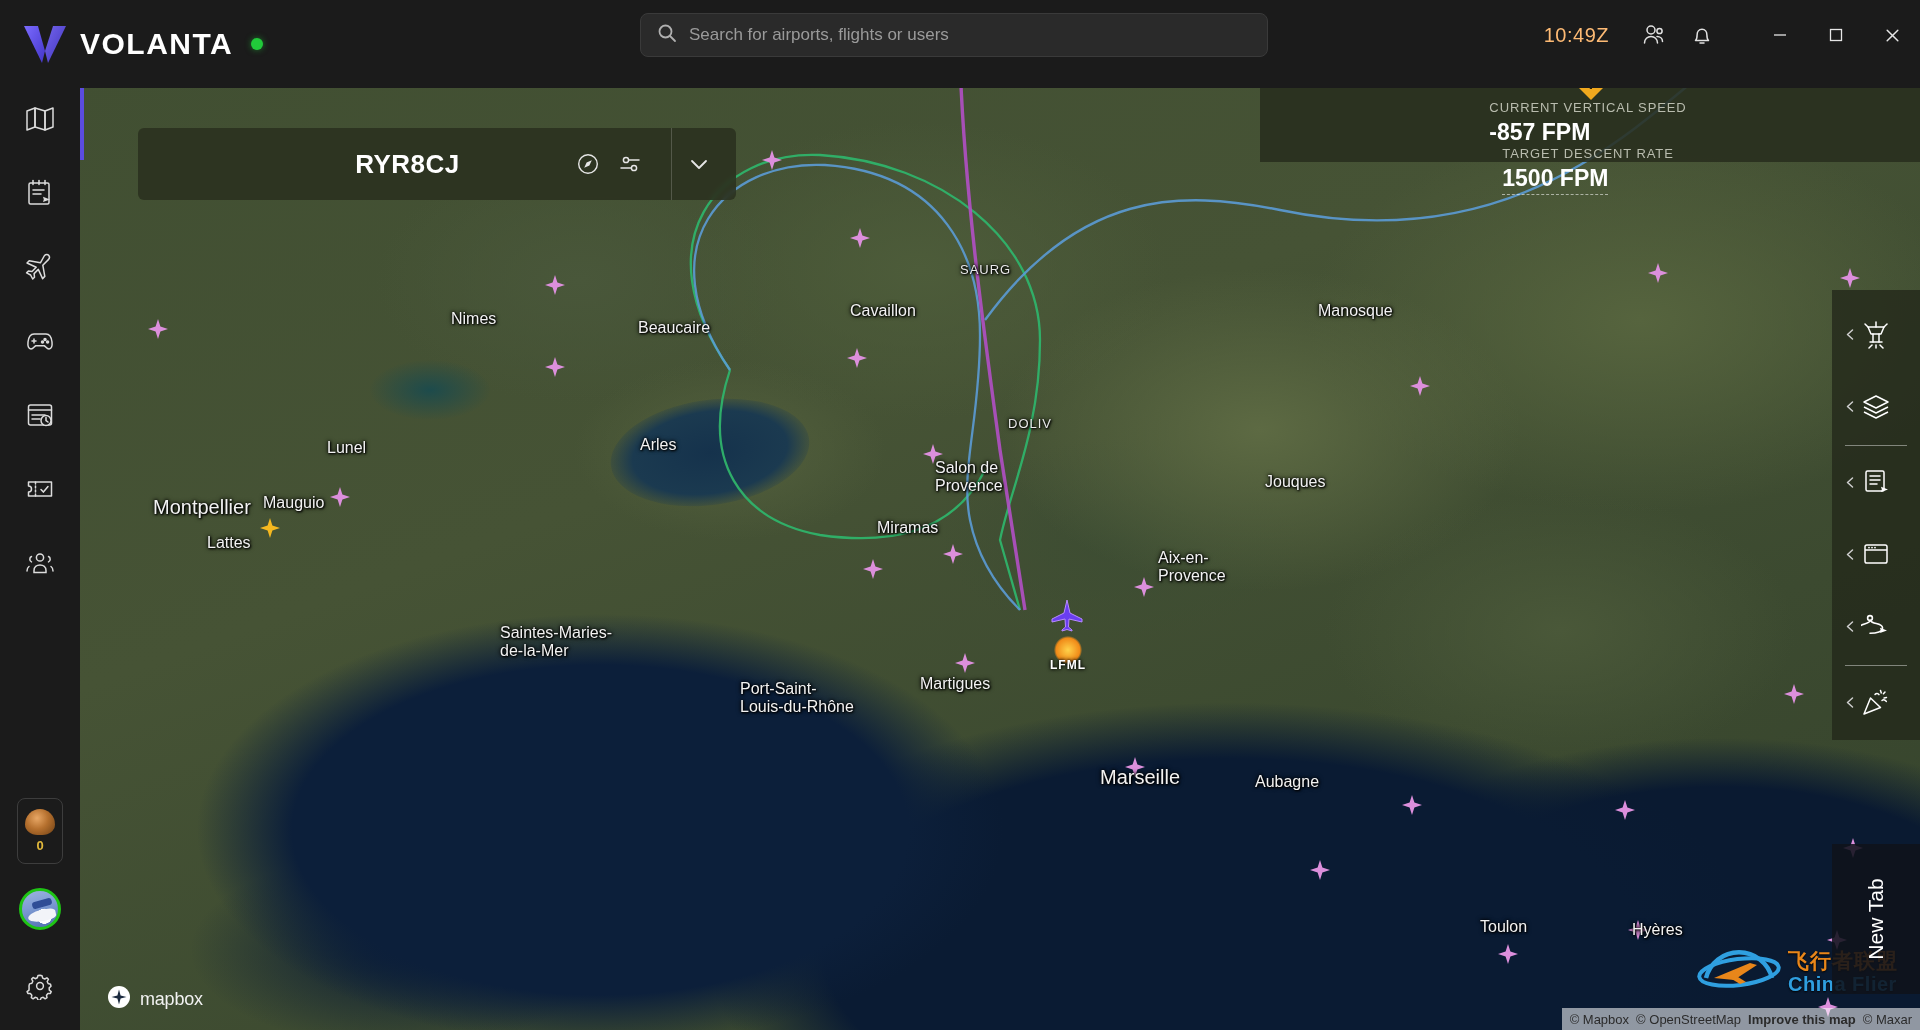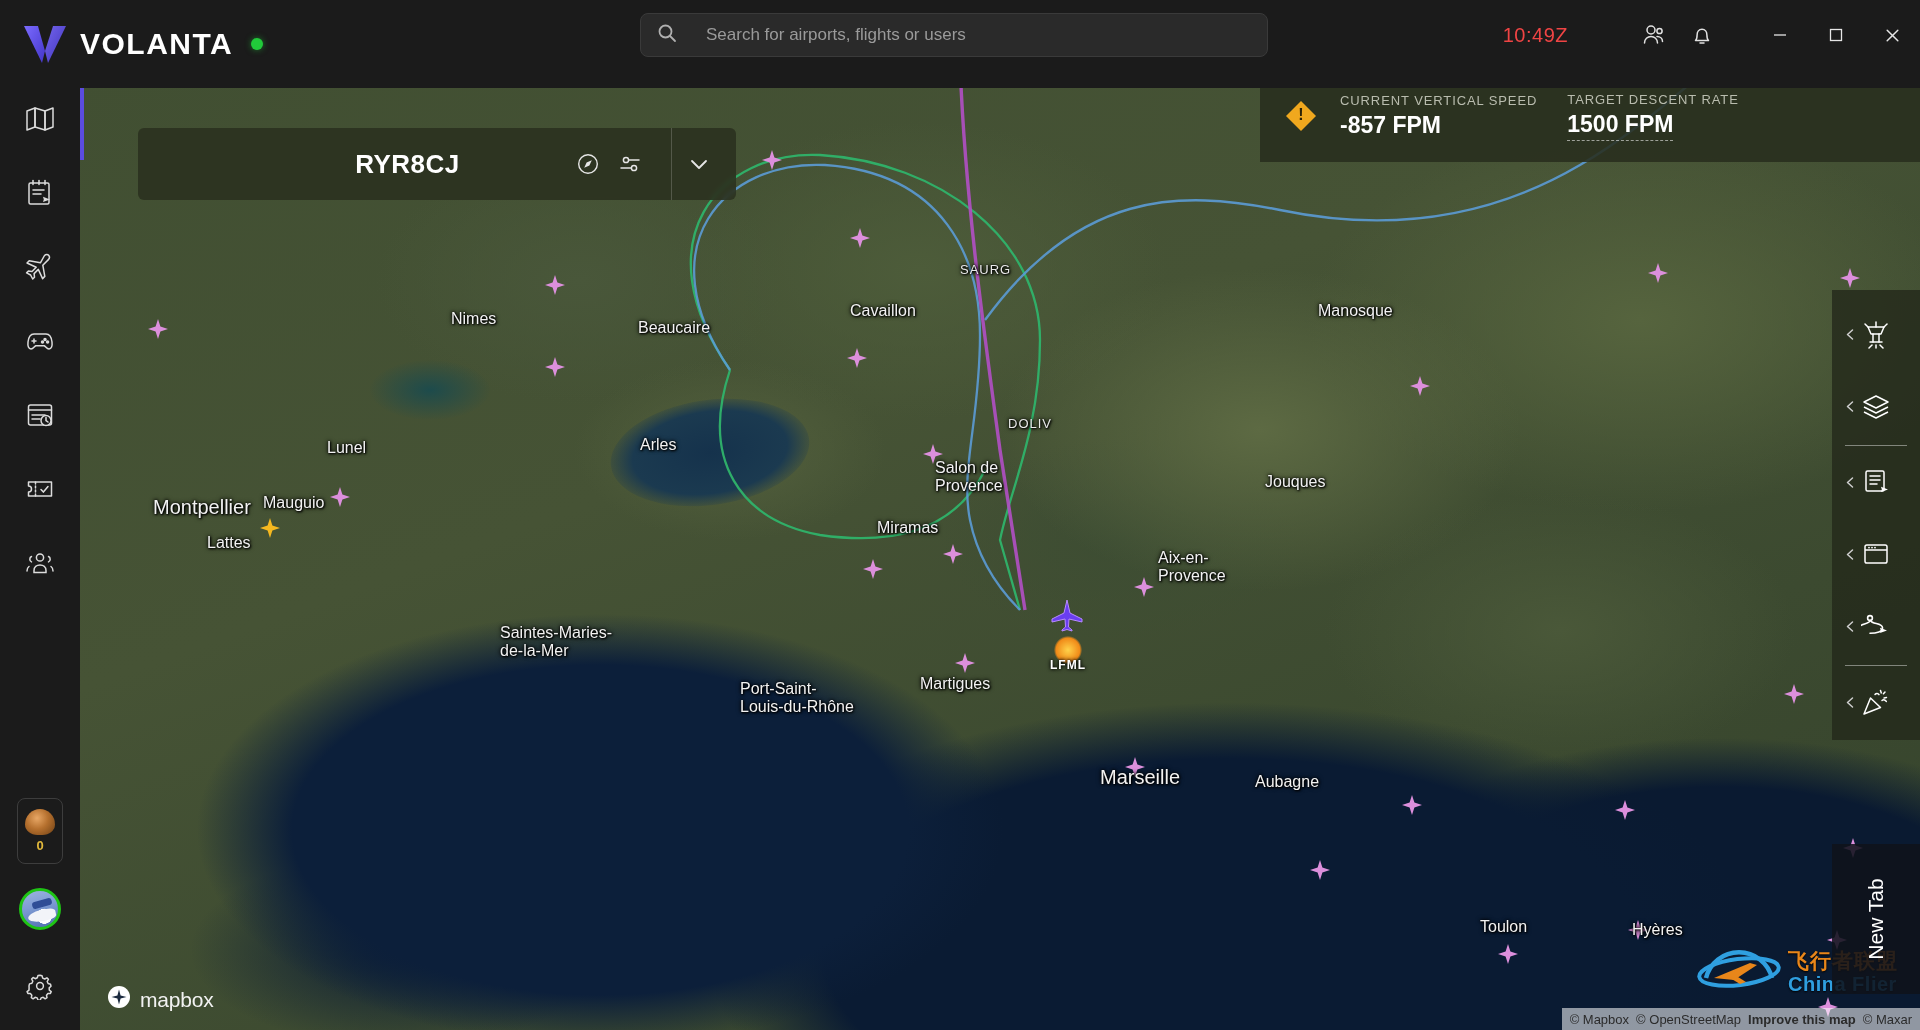--- a/index.html
+++ b/index.html
@@ -27,28 +27,28 @@
   }
   .search-wrap{
     position:absolute; left:640px; top:13px; width:628px; height:44px;
     background:#2a2a2a; border:1px solid #3a3a3a; border-radius:8px;
     display:flex; align-items:center; padding:0 16px;
   }
   .search-wrap svg{ flex:none; }
   .search-input{
     flex:1; background:transparent; border:none; outline:none;
     color:#c4b5fd; font-size:17px; font-family:"Liberation Sans", sans-serif;
-    margin-left:29px;
+    margin-left:12px;
   }
   .search-input::placeholder{ color:#9a9a9a; }
   .tb-right{
     position:absolute; right:0; top:0; height:70px;
     display:flex; align-items:center;
   }
-  .clock{ color:#ef4444; font-size:20px; margin-right:62px; letter-spacing:.5px; }
+  .clock{ color:#fdba74; font-size:20px; margin-right:21px; letter-spacing:.5px; }
   .tb-icon{
     width:48px; height:48px; display:flex; align-items:center; justify-content:center;
     cursor:pointer; border-radius:5px;
   }
   .win-btn{
     width:56px; height:70px; display:flex; align-items:center; justify-content:center;
     cursor:pointer;
   }
 
   
@@ -191,21 +191,21 @@
   .fc-icon{
     width:42px; height:42px; display:flex; align-items:center; justify-content:center;
     cursor:pointer; border-radius:6px;
   }
   .fc-divider{ width:1px; height:72px; background:rgba(255,255,255,.18); margin:0 6px 0 14px; }
 
   
   #vs-panel{
     position:absolute; right:0; top:70px; width:660px; height:92px;
     background:rgba(40,46,30,.88); z-index:20;
-    display:flex; align-items:center; padding-left:26px;
+    display:flex; align-items:center; padding-left:26px;flex-direction:column;
   }
   .warn-diamond{
     width:30px;height:30px; flex:none; margin-right:24px;
     background:#f0a81e;
     clip-path:polygon(50% 0%,100% 50%,50% 100%,0% 50%);
     display:flex; align-items:center; justify-content:center;
     position:relative;
   }
   .warn-diamond::after{
     content:"!"; color:#2b2206; font-size:16px; font-weight:700; line-height:1;
@@ -240,21 +240,21 @@
   #new-tab span{
     color:#ffffff; font-size:21px;
     transform:rotate(-90deg); white-space:nowrap;
   }
 
   
   #mapbox-logo{
     position:absolute; left:18px; bottom:16px; display:flex; align-items:center;
     z-index:15; cursor:pointer;
   }
-  #mapbox-logo span{ color:#f2f2f2; font-size:21px; margin-left:9px; letter-spacing:-.2px; }
+  #mapbox-logo span{ color:#f2f2f2; font-size:18px; margin-left:9px; letter-spacing:-.2px; }
   #attribution{
     position:absolute; right:0; bottom:0; height:22px; z-index:15;
     background:rgba(255,255,255,.55);
     display:flex; align-items:center; padding:0 8px; gap:7px;
   }
   #attribution span, #attribution a{
     color:#2b2b2b; font-size:13px; text-decoration:none;
   }
   #attribution a{ font-weight:700; }
 

